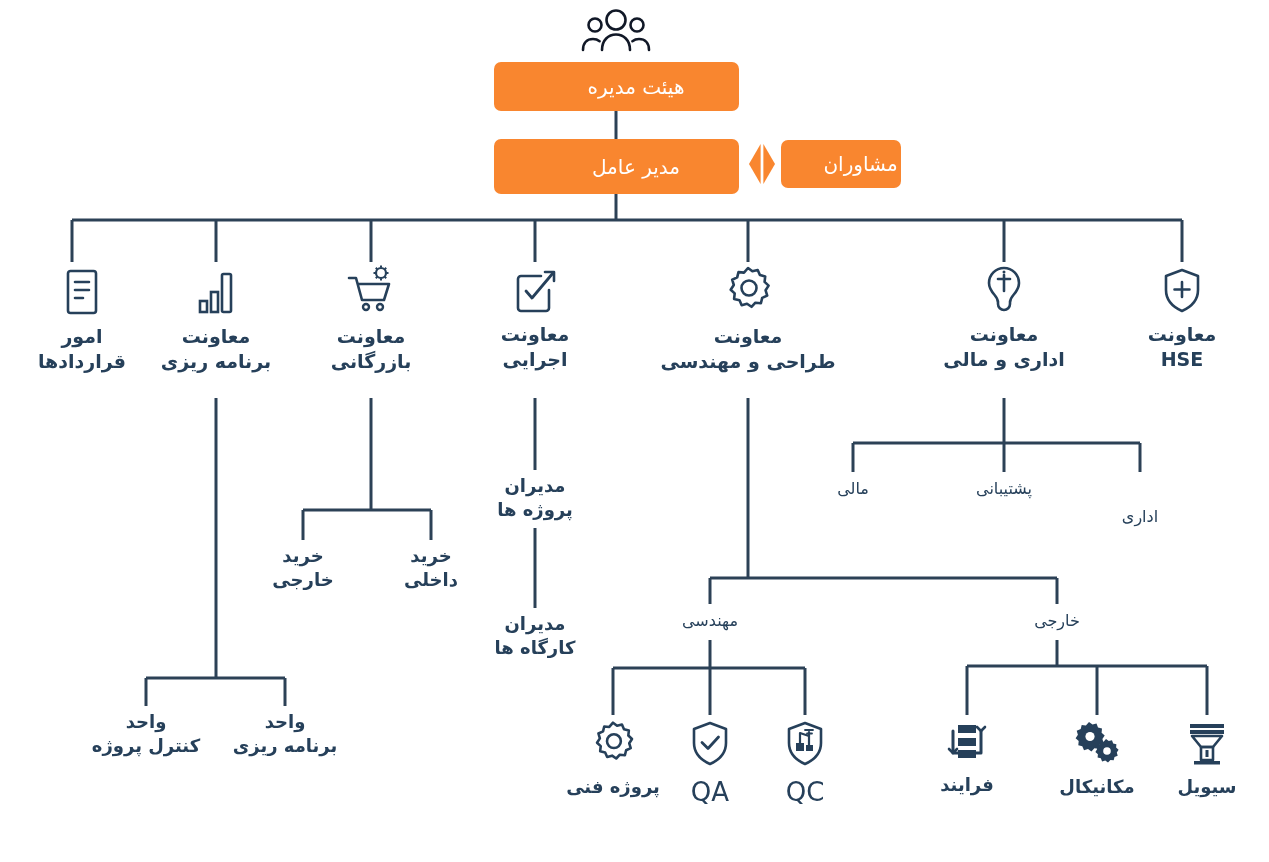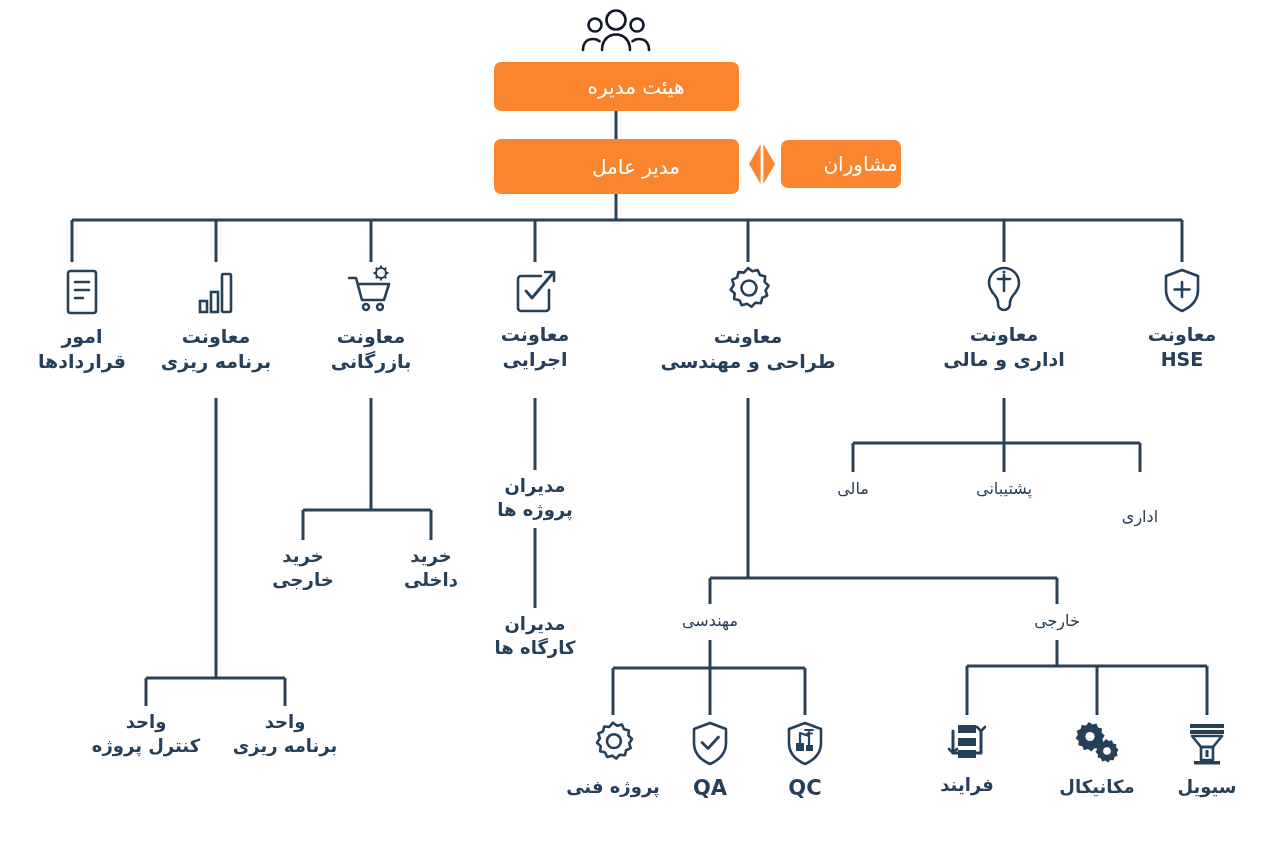--- a/index.html
+++ b/index.html
@@ -47,21 +47,21 @@
     color:#26405A;
     font-size:19px;
     font-weight:700;
     line-height:1.32;
     white-space:pre-line;
     direction:rtl;
   }
   .node.plain .lbl{font-weight:400;font-size:16px;}
   .node.sub .lbl{font-weight:700;font-size:18px;text-align:center;}
   .node.leaf .lbl{font-weight:700;font-size:18px;margin-top:2px;}
-  .node.latin .lbl{font-weight:700;font-size:21px;direction:ltr;}
+  .node.latin .lbl{font-weight:400;font-size:26px;direction:ltr;}
   .node.mixed .lbl{font-weight:700;font-size:19px;}
 
   .people-icon{
     position:absolute;
     transform:translateX(-50%);
     line-height:0;
   }
 </style>
 </head>
 <body>

